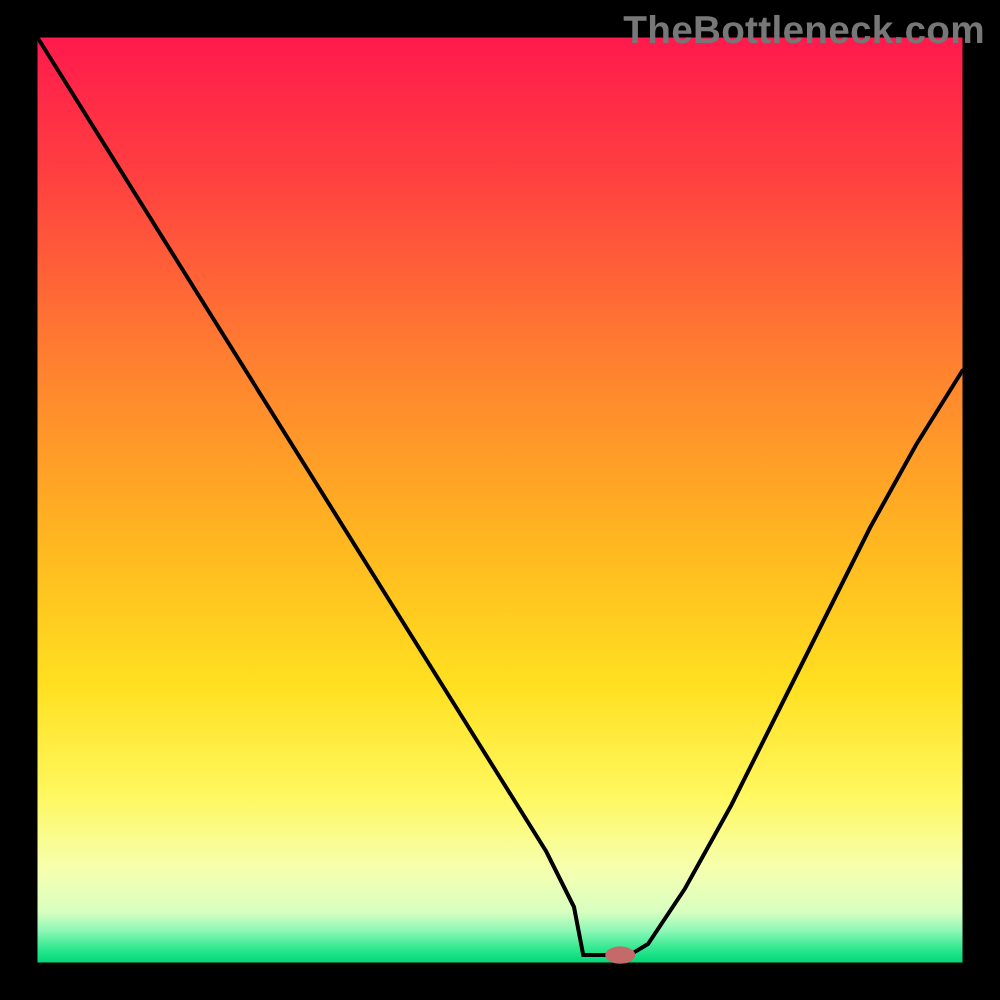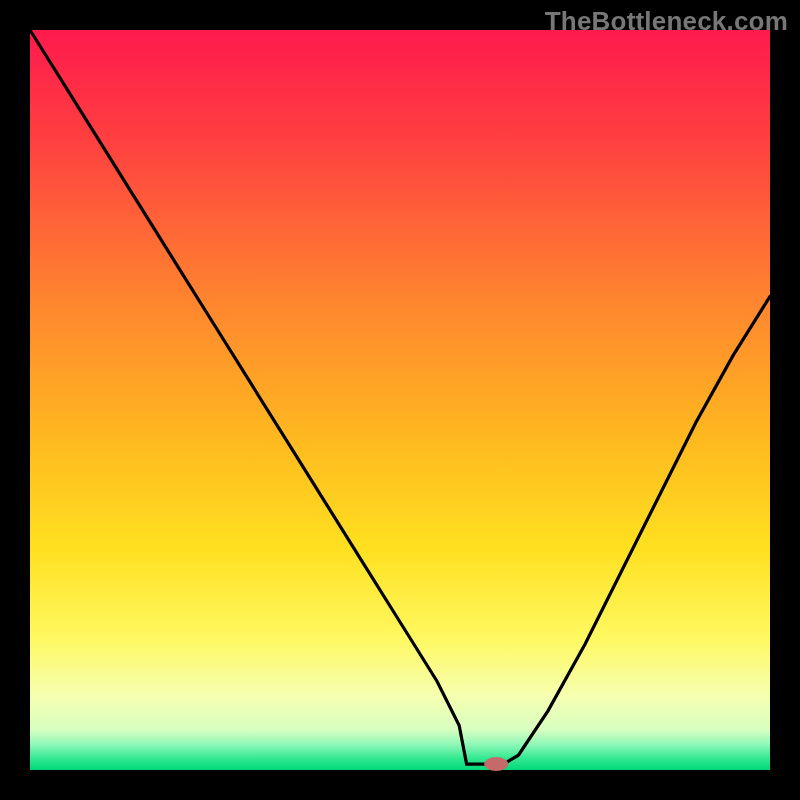--- a/index.html
+++ b/index.html
@@ -14,21 +14,21 @@
   .chart-container {
     position: relative;
     width: 800px;
     height: 800px;
   }
   .watermark {
     position: absolute;
     top: 6px;
     right: 12px;
     color: #777;
-    font-size: 26px;
+    font-size: 31px;
     font-weight: bold;
     z-index: 10;
     letter-spacing: 0.2px;
   }
   svg {
     display: block;
   }
 </style>
 </head>
 <body>

